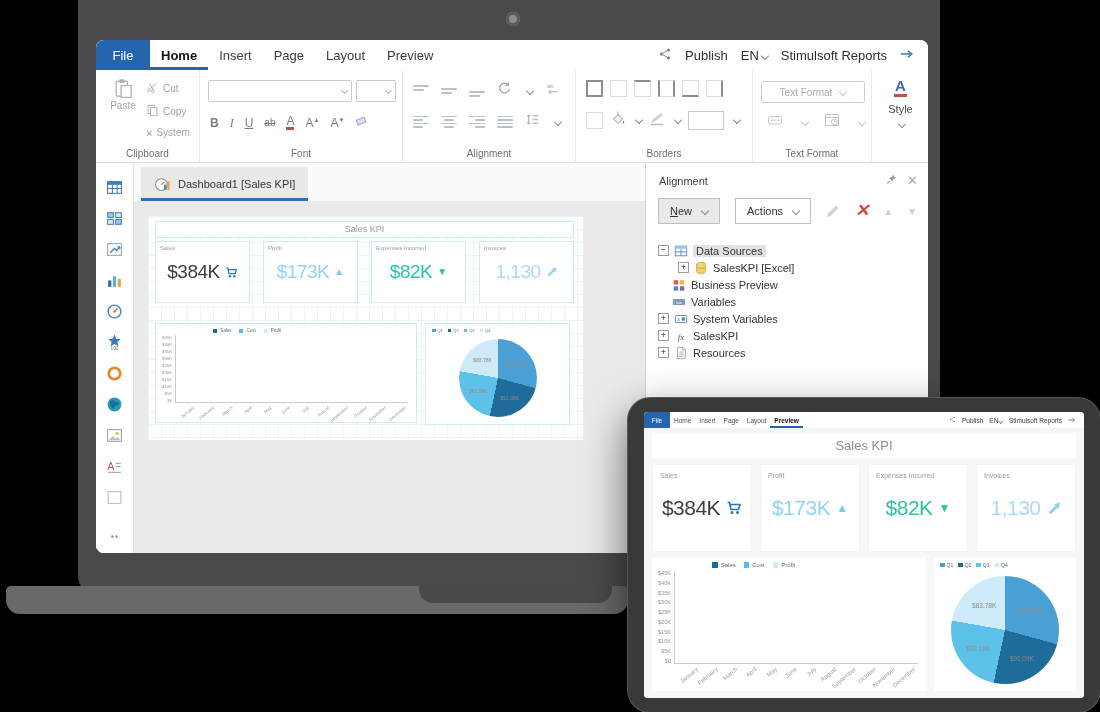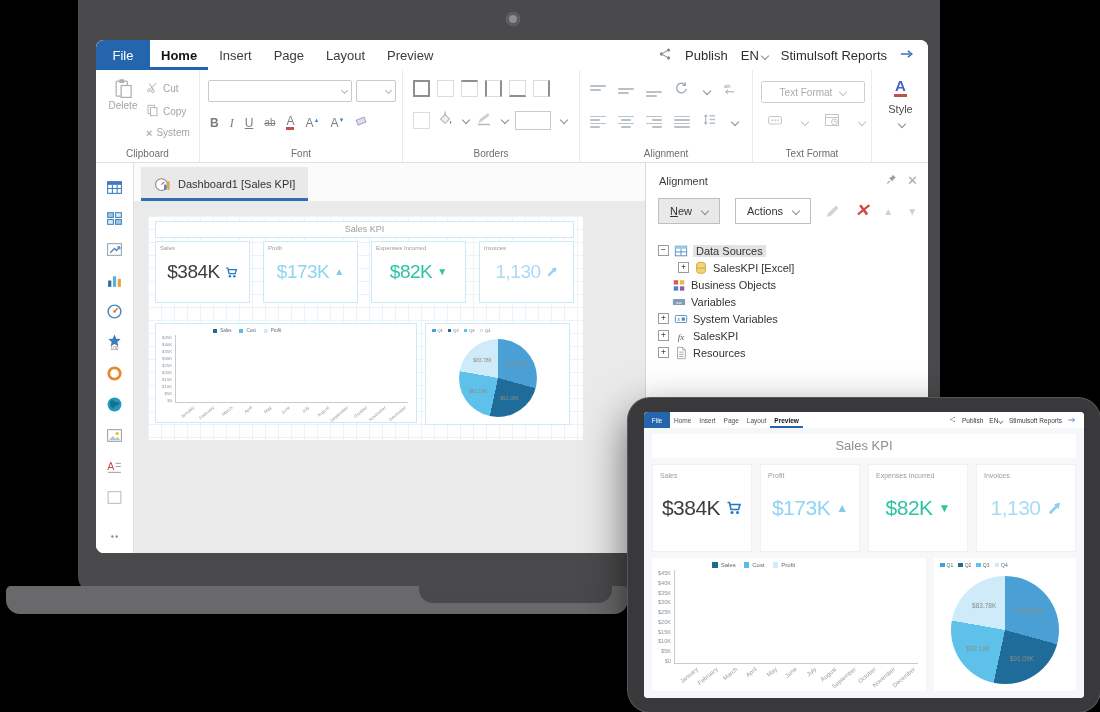--- a/index.html
+++ b/index.html
@@ -161,21 +161,21 @@
     </div>
 
     <div class="ribbon">
       <div class="rgroup g-clip">
         <div class="paste">
           <span id="paste-ic"><svg width="20" height="20" viewBox="0 0 16 16" fill="none" xmlns="http://www.w3.org/2000/svg">
                 <rect x="2.5" y="2.5" width="9" height="12" rx="1" stroke="#b0b0b0" fill="#fff"></rect>
                 <rect x="5" y="1" width="4" height="3" rx="0.5" fill="#b0b0b0"></rect>
                 <rect x="6.5" y="6" width="8" height="9.5" fill="#fff" stroke="#b0b0b0"></rect>
               </svg></span><br>
-          <span>Delete</span>
+          <span>Paste</span>
         </div>
         <div class="clipitems">
           <span class="it">
               <span id="cut-ic"><svg width="13" height="13" viewBox="0 0 16 16" fill="none" xmlns="http://www.w3.org/2000/svg">
                   <circle cx="3.5" cy="11.5" r="1.7" stroke="#a8a8a8"></circle>
                   <circle cx="8.5" cy="12.5" r="1.7" stroke="#a8a8a8"></circle>
                   <line x1="4.8" y1="10.3" x2="12.5" y2="2.5" stroke="#a8a8a8" stroke-width="1.2"></line>
                   <line x1="9.3" y1="11" x2="4" y2="3" stroke="#a8a8a8" stroke-width="1.2"></line>
                 </svg></span>
               <span>Cut</span>
@@ -210,20 +210,81 @@
           <span class="fb ca">A</span>
           <span class="fb"><span>A</span><sup>▲</sup></span>
           <span class="fb"><span>A</span><sup>▼</sup></span>
           <span id="eraser-ic"><svg width="15" height="15" viewBox="0 0 16 16" fill="none" xmlns="http://www.w3.org/2000/svg">
                 <rect x="2" y="7" width="9" height="5.5" transform="rotate(-22 6.5 9.8)" fill="#e3dcf0" stroke="#a79ac4"></rect>
               </svg></span>
         </div>
         <div class="glabel">Font</div>
       </div>
 
+      <div class="rgroup g-align">
+        <div class="alrow" style="top:11px" id="align-row1">
+            <div class="alico" style="justify-content: flex-start;">
+              <i style="width: 100%;"></i>
+              <i style="width: 70%;"></i>
+            </div>
+            <div class="alico" style="justify-content: center;">
+              <i style="width: 100%;"></i>
+              <i style="width: 70%;"></i>
+            </div>
+            <div class="alico" style="justify-content: flex-end;">
+              <i style="width: 100%;"></i>
+              <i style="width: 70%;"></i>
+            </div>
+            <span><svg width="15" height="15" viewBox="0 0 16 16" fill="none" xmlns="http://www.w3.org/2000/svg">
+                <path d="M12 4 A5.2 5.2 0 1 0 13.2 8.5" stroke="#9aa4ac" stroke-width="1.3"></path>
+                <path d="M12 1.5 V4.6 H8.9" stroke="#9aa4ac" stroke-width="1.3"></path>
+              </svg></span>
+            <span class="chev"></span>
+            <span><svg width="15" height="15" viewBox="0 0 16 16" fill="none" xmlns="http://www.w3.org/2000/svg">
+                <text x="2" y="7.5" font-size="6.5" fill="#9aa4ac" font-family="sans-serif">ab</text>
+                <path d="M4 11.5 H13 M6.3 9.3 L4 11.5 L6.3 13.7" stroke="#9aa4ac"></path>
+              </svg></span>
+          </div>
+        <div class="alrow" style="top:42px" id="align-row2">
+            <div class="alico" style="align-items: flex-start;">
+              <i style="width: 100%;"></i>
+              <i style="width: 65%;"></i>
+              <i style="width: 100%;"></i>
+              <i style="width: 65%;"></i>
+            </div>
+            <div class="alico" style="align-items: center;">
+              <i style="width: 100%;"></i>
+              <i style="width: 65%;"></i>
+              <i style="width: 100%;"></i>
+              <i style="width: 65%;"></i>
+            </div>
+            <div class="alico" style="align-items: flex-end;">
+              <i style="width: 100%;"></i>
+              <i style="width: 65%;"></i>
+              <i style="width: 100%;"></i>
+              <i style="width: 65%;"></i>
+            </div>
+            <div class="alico" style="align-items: stretch;">
+              <i style="width: 100%;"></i>
+              <i style="width: 100%;"></i>
+              <i style="width: 100%;"></i>
+              <i style="width: 100%;"></i>
+            </div>
+            <span><svg width="15" height="15" viewBox="0 0 16 16" fill="none" xmlns="http://www.w3.org/2000/svg">
+                <line x1="4" y1="3" x2="4" y2="13" stroke="#9aa4ac"></line>
+                <path d="M2.5 5 L4 3 L5.5 5 M2.5 11 L4 13 L5.5 11" stroke="#9aa4ac"></path>
+                <line x1="8" y1="4" x2="14" y2="4" stroke="#b9c2c9" stroke-width="1.6"></line>
+                <line x1="8" y1="8" x2="14" y2="8" stroke="#b9c2c9" stroke-width="1.6"></line>
+                <line x1="8" y1="12" x2="14" y2="12" stroke="#b9c2c9" stroke-width="1.6"></line>
+              </svg></span>
+            <span class="chev"></span>
+          </div>
+        <div class="glabel">Alignment</div>
+      </div>
+
       <div class="rgroup g-bord">
         <div class="brow" style="top:10px">
           <span class="bsq b-all"></span>
           <span class="bsq"></span>
           <span class="bsq b-top"></span>
           <span class="bsq b-sides"></span>
           <span class="bsq b-bot"></span>
           <span class="bsq b-rgt"></span>
         </div>
         <div class="brow" style="top:40px">
@@ -236,81 +297,20 @@
             <span class="chev"></span>
           <span id="pen-ic"><svg width="16" height="16" viewBox="0 0 16 16" fill="none" xmlns="http://www.w3.org/2000/svg">
                 <path d="M2 13.5 L4 9 L12 3 L13.5 5.5 L5.5 11.5Z" fill="#cfcfcf"></path>
                 <line x1="2" y1="14.5" x2="14" y2="14.5" stroke="#b9b9b9" stroke-width="1.6"></line>
               </svg></span>
             <span class="chev"></span>
           <span class="ccombo"></span>
             <span class="chev"></span>
         </div>
         <div class="glabel">Borders</div>
-      </div>
-
-      <div class="rgroup g-align">
-        <div class="alrow" style="top:11px" id="align-row1">
-            <div class="alico" style="justify-content: flex-start;">
-              <i style="width: 100%;"></i>
-              <i style="width: 70%;"></i>
-            </div>
-            <div class="alico" style="justify-content: center;">
-              <i style="width: 100%;"></i>
-              <i style="width: 70%;"></i>
-            </div>
-            <div class="alico" style="justify-content: flex-end;">
-              <i style="width: 100%;"></i>
-              <i style="width: 70%;"></i>
-            </div>
-            <span><svg width="15" height="15" viewBox="0 0 16 16" fill="none" xmlns="http://www.w3.org/2000/svg">
-                <path d="M12 4 A5.2 5.2 0 1 0 13.2 8.5" stroke="#9aa4ac" stroke-width="1.3"></path>
-                <path d="M12 1.5 V4.6 H8.9" stroke="#9aa4ac" stroke-width="1.3"></path>
-              </svg></span>
-            <span class="chev"></span>
-            <span><svg width="15" height="15" viewBox="0 0 16 16" fill="none" xmlns="http://www.w3.org/2000/svg">
-                <text x="2" y="7.5" font-size="6.5" fill="#9aa4ac" font-family="sans-serif">ab</text>
-                <path d="M4 11.5 H13 M6.3 9.3 L4 11.5 L6.3 13.7" stroke="#9aa4ac"></path>
-              </svg></span>
-          </div>
-        <div class="alrow" style="top:42px" id="align-row2">
-            <div class="alico" style="align-items: flex-start;">
-              <i style="width: 100%;"></i>
-              <i style="width: 65%;"></i>
-              <i style="width: 100%;"></i>
-              <i style="width: 65%;"></i>
-            </div>
-            <div class="alico" style="align-items: center;">
-              <i style="width: 100%;"></i>
-              <i style="width: 65%;"></i>
-              <i style="width: 100%;"></i>
-              <i style="width: 65%;"></i>
-            </div>
-            <div class="alico" style="align-items: flex-end;">
-              <i style="width: 100%;"></i>
-              <i style="width: 65%;"></i>
-              <i style="width: 100%;"></i>
-              <i style="width: 65%;"></i>
-            </div>
-            <div class="alico" style="align-items: stretch;">
-              <i style="width: 100%;"></i>
-              <i style="width: 100%;"></i>
-              <i style="width: 100%;"></i>
-              <i style="width: 100%;"></i>
-            </div>
-            <span><svg width="15" height="15" viewBox="0 0 16 16" fill="none" xmlns="http://www.w3.org/2000/svg">
-                <line x1="4" y1="3" x2="4" y2="13" stroke="#9aa4ac"></line>
-                <path d="M2.5 5 L4 3 L5.5 5 M2.5 11 L4 13 L5.5 11" stroke="#9aa4ac"></path>
-                <line x1="8" y1="4" x2="14" y2="4" stroke="#b9c2c9" stroke-width="1.6"></line>
-                <line x1="8" y1="8" x2="14" y2="8" stroke="#b9c2c9" stroke-width="1.6"></line>
-                <line x1="8" y1="12" x2="14" y2="12" stroke="#b9c2c9" stroke-width="1.6"></line>
-              </svg></span>
-            <span class="chev"></span>
-          </div>
-        <div class="glabel">Alignment</div>
       </div>
 
       <div class="rgroup g-tf">
         <div class="tfdrop">
             <span>Text Format</span>
             <span class="chev" style="border-color:#c5c5c5"></span>
           </div>
         <div class="tfrow">
           <span id="tf1-ic"><svg width="16" height="16" viewBox="0 0 16 16" fill="none" xmlns="http://www.w3.org/2000/svg">
                 <rect x="1.5" y="4.5" width="13" height="7.5" rx="2" stroke="#c5c5c5" fill="#fff"></rect>
@@ -701,21 +701,21 @@
             <div class="trow" style="padding-left: 0px;">
               <span class="noexp"></span>
               <span style="display: flex;">
                 <svg width="14" height="14" viewBox="0 0 16 16" fill="none" xmlns="http://www.w3.org/2000/svg">
                   <rect x="2" y="2.5" width="5" height="5" fill="#e2574c"></rect>
                   <rect x="9" y="2.5" width="5" height="5" fill="#f4b643"></rect>
                   <rect x="2" y="9.5" width="5" height="5" fill="#4a86c0"></rect>
                   <rect x="9" y="9.5" width="5" height="5" fill="#8a5cb8"></rect>
                 </svg>
               </span>
-              <span class="tlabel">Business Objects</span>
+              <span class="tlabel">Business Preview</span>
             </div>
             <div class="trow" style="padding-left: 0px;">
               <span class="noexp"></span>
               <span style="display: flex;">
                 <svg width="14" height="14" viewBox="0 0 16 16" fill="none" xmlns="http://www.w3.org/2000/svg">
                   <rect x="1" y="4.5" width="14" height="7" rx="1" fill="#7f9db9"></rect>
                   <text x="8" y="10" font-size="4.8" fill="#fff" text-anchor="middle" font-family="sans-serif">var</text>
                 </svg>
               </span>
               <span class="tlabel">Variables</span>

